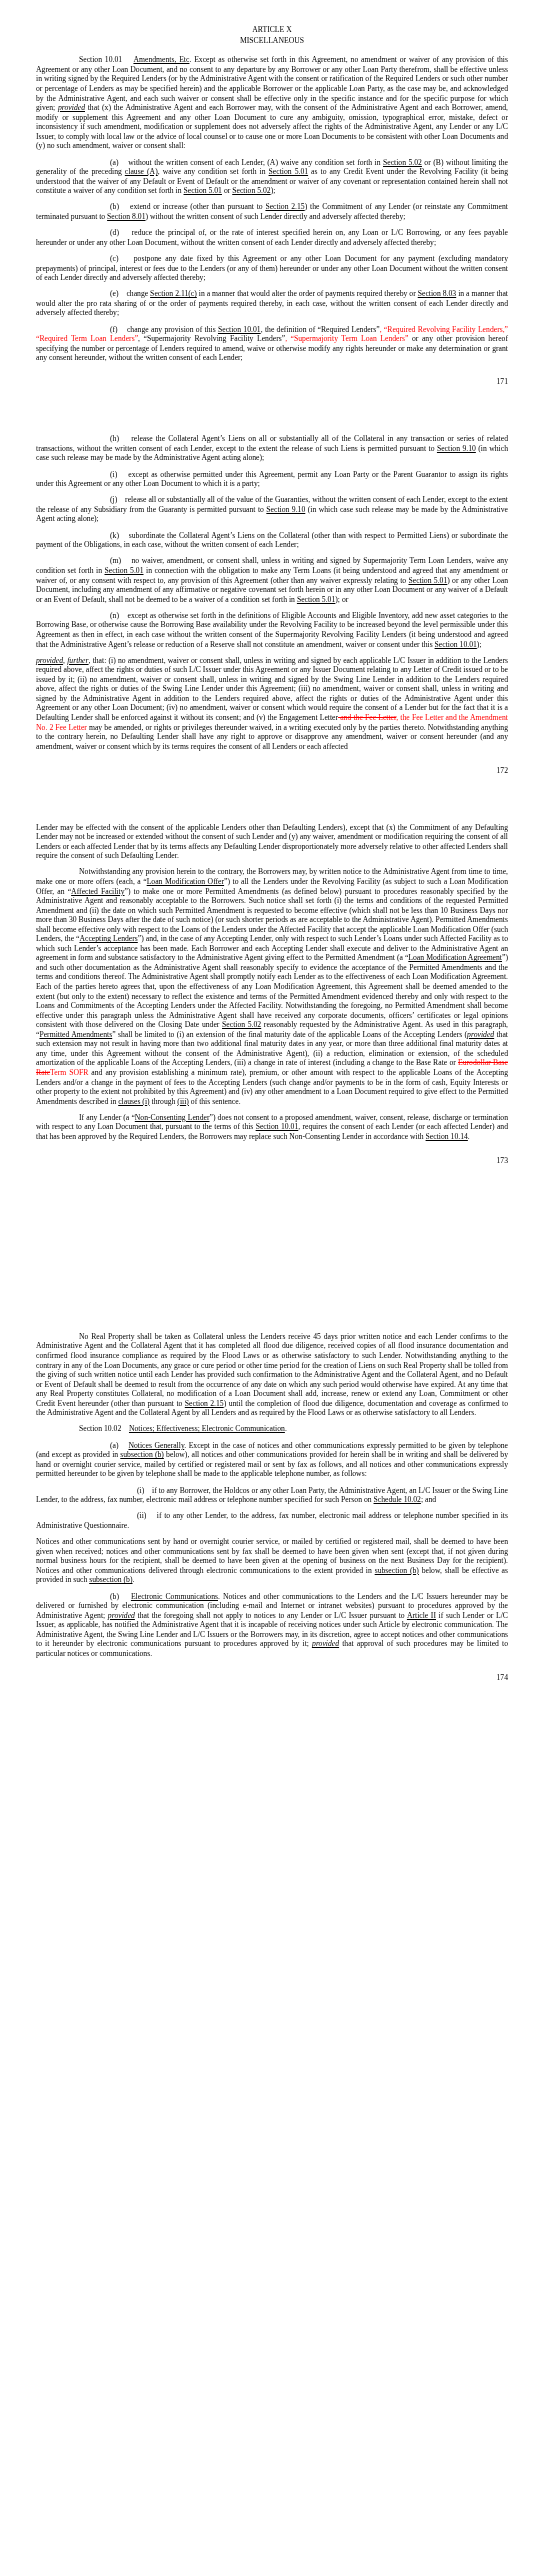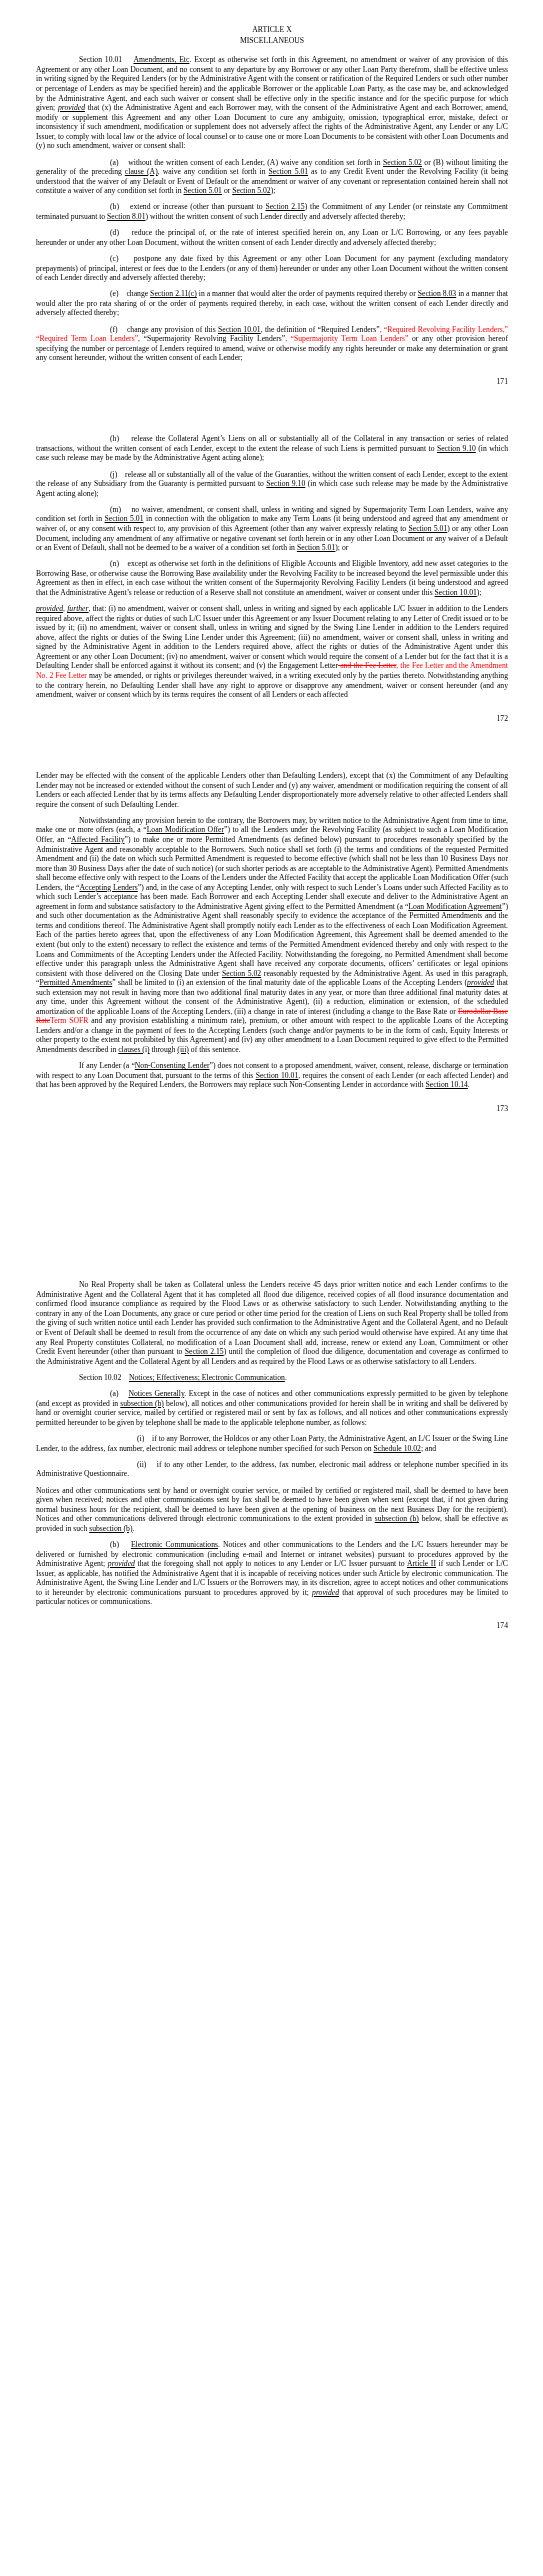--- a/index.html
+++ b/index.html
@@ -58,21 +58,23 @@
         <p class="para clause"><span>(a)&nbsp;&nbsp;&nbsp;&nbsp;without the written consent of each Lender, (A) waive any condition set forth in </span><span class="run-u">Section 5.02</span><span> or (B) without limiting the generality of the preceding </span><span class="run-u">clause (A)</span><span>, waive any condition set forth in </span><span class="run-u">Section 5.01</span><span> as to any Credit Event under the Revolving Facility (it being understood that the waiver of any Default or Event of Default or the amendment or waiver of any covenant or representation contained herein shall not constitute a waiver of any condition set forth in </span><span class="run-u">Section 5.01</span><span> or </span><span class="run-u">Section 5.02</span><span>);</span></p>
         <p class="para clause"><span>(b)&nbsp;&nbsp;&nbsp;&nbsp;extend or increase (other than pursuant to </span><span class="run-u">Section 2.15</span><span>) the Commitment of any Lender (or reinstate any Commitment terminated pursuant to </span><span class="run-u">Section 8.01</span><span>) without the written consent of such Lender directly and adversely affected thereby;</span></p>
         <p class="para clause"><span>(d)&nbsp;&nbsp;&nbsp;&nbsp;reduce the principal of, or the rate of interest specified herein on, any Loan or L/C Borrowing, or any fees payable hereunder or under any other Loan Document, without the written consent of each Lender directly and adversely affected thereby;</span></p>
         <p class="para clause"><span>(c)&nbsp;&nbsp;&nbsp;&nbsp;postpone any date fixed by this Agreement or any other Loan Document for any payment (excluding mandatory prepayments) of principal, interest or fees due to the Lenders (or any of them) hereunder or under any other Loan Document without the written consent of each Lender directly and adversely affected thereby;</span></p>
         <p class="para clause"><span>(e)&nbsp;&nbsp;&nbsp;&nbsp;change </span><span class="run-u">Section 2.11(c)</span><span> in a manner that would alter the order of payments required thereby or </span><span class="run-u">Section 8.03</span><span> in a manner that would alter the pro rata sharing of or the order of payments required thereby, in each case, without the written consent of each Lender directly and adversely affected thereby;</span></p>
         <p class="para clause"><span>(f)&nbsp;&nbsp;&nbsp;&nbsp;change any provision of this </span><span class="run-u">Section 10.01</span><span>, the definition of “Required Lenders”</span><span class="run-r">, “Required Revolving Facility Lenders,” “Required Term Loan Lenders”</span><span>, “Supermajority Revolving Facility Lenders”</span><span class="run-r">, “Supermajority Term Loan Lenders”</span><span> or any other provision hereof specifying the number or percentage of Lenders required to amend, waive or otherwise modify any rights hereunder or make any determination or grant any consent hereunder, without the written consent of each Lender;</span></p>
         <div class="page-number">171</div>
       </section>
       <section class="page page-172">
         <p class="para clause"><span>(h)&nbsp;&nbsp;&nbsp;&nbsp;release the Collateral Agent’s Liens on all or substantially all of the Collateral in any transaction or series of related transactions, without the written consent of each Lender, except to the extent the release of such Liens is permitted pursuant to </span><span class="run-u">Section 9.10</span><span> (in which case such release may be made by the Administrative Agent acting alone);</span></p>
+        <p class="para clause"><span>(i)&nbsp;&nbsp;&nbsp;&nbsp;except as otherwise permitted under this Agreement, permit any Loan Party or the Parent Guarantor to assign its rights under this Agreement or any other Loan Document to which it is a party;</span></p>
         <p class="para clause"><span>(j)&nbsp;&nbsp;&nbsp;&nbsp;release all or substantially all of the value of the Guaranties, without the written consent of each Lender, except to the extent the release of any Subsidiary from the Guaranty is permitted pursuant to </span><span class="run-u">Section 9.10</span><span> (in which case such release may be made by the Administrative Agent acting alone);</span></p>
+        <p class="para clause"><span>(k)&nbsp;&nbsp;&nbsp;&nbsp;subordinate the Collateral Agent’s Liens on the Collateral (other than with respect to Permitted Liens) or subordinate the payment of the Obligations, in each case, without the written consent of each Lender;</span></p>
         <p class="para clause"><span>(m)&nbsp;&nbsp;&nbsp;&nbsp;no waiver, amendment, or consent shall, unless in writing and signed by Supermajority Term Loan Lenders, waive any condition set forth in </span><span class="run-u">Section 5.01</span><span> in connection with the obligation to make any Term Loans (it being understood and agreed that any amendment or waiver of, or any consent with respect to, any provision of this Agreement (other than any waiver expressly relating to </span><span class="run-u">Section 5.01</span><span>) or any other Loan Document, including any amendment of any affirmative or negative covenant set forth herein or in any other Loan Document or any waiver of a Default or an Event of Default, shall not be deemed to be a waiver of a condition set forth in </span><span class="run-u">Section 5.01</span><span>); or</span></p>
         <p class="para clause"><span>(n)&nbsp;&nbsp;&nbsp;&nbsp;except as otherwise set forth in the definitions of Eligible Accounts and Eligible Inventory, add new asset categories to the Borrowing Base, or otherwise cause the Borrowing Base availability under the Revolving Facility to be increased beyond the level permissible under this Agreement as then in effect, in each case without the written consent of the Supermajority Revolving Facility Lenders (it being understood and agreed that the Administrative Agent’s release or reduction of a Reserve shall not constitute an amendment, waiver or consent under this </span><span class="run-u">Section 10.01</span><span>);</span></p>
         <p class="para flush"><span class="run-iu">provided</span><span>, </span><span class="run-iu">further</span><span>, that: (i) no amendment, waiver or consent shall, unless in writing and signed by each applicable L/C Issuer in addition to the Lenders required above, affect the rights or duties of such L/C Issuer under this Agreement or any Issuer Document relating to any Letter of Credit issued or to be issued by it; (ii) no amendment, waiver or consent shall, unless in writing and signed by the Swing Line Lender in addition to the Lenders required above, affect the rights or duties of the Swing Line Lender under this Agreement; (iii) no amendment, waiver or consent shall, unless in writing and signed by the Administrative Agent in addition to the Lenders required above, affect the rights or duties of the Administrative Agent under this Agreement or any other Loan Document; (iv) no amendment, waiver or consent which would require the consent of a Lender but for the fact that it is a Defaulting Lender shall be enforced against it without its consent; and (v) the Engagement Letter</span><span class="run-rs"> and the Fee Letter</span><span class="run-r">, the Fee Letter and the Amendment No. 2 Fee Letter</span><span> may be amended, or rights or privileges thereunder waived, in a writing executed only by the parties thereto. Notwithstanding anything to the contrary herein, no Defaulting Lender shall have any right to approve or disapprove any amendment, waiver or consent hereunder (and any amendment, waiver or consent which by its terms requires the consent of all Lenders or each affected</span></p>
         <div class="page-number">172</div>
       </section>
       <section class="page page-173">
         <p class="para flush"><span>Lender may be effected with the consent of the applicable Lenders other than Defaulting Lenders), except that (x) the Commitment of any Defaulting Lender may not be increased or extended without the consent of such Lender and (y) any waiver, amendment or modification requiring the consent of all Lenders or each affected Lender that by its terms affects any Defaulting Lender disproportionately more adversely relative to other affected Lenders shall require the consent of such Defaulting Lender.</span></p>
         <p class="para body"><span>Notwithstanding any provision herein to the contrary, the Borrowers may, by written notice to the Administrative Agent from time to time, make one or more offers (each, a “</span><span class="run-u">Loan Modification Offer</span><span>”) to all the Lenders under the Revolving Facility (as subject to such a Loan Modification Offer, an “</span><span class="run-u">Affected Facility</span><span>”) to make one or more Permitted Amendments (as defined below) pursuant to procedures reasonably specified by the Administrative Agent and reasonably acceptable to the Borrowers.  Such notice shall set forth (i) the terms and conditions of the requested Permitted Amendment and (ii) the date on which such Permitted Amendment is requested to become effective (which shall not be less than 10 Business Days nor more than 30 Business Days after the date of such notice) (or such shorter periods as are acceptable to the Administrative Agent).  Permitted Amendments shall become effective only with respect to the Loans of the Lenders under the Affected Facility that accept the applicable Loan Modification Offer (such Lenders, the “</span><span class="run-u">Accepting Lenders</span><span>”) and, in the case of any Accepting Lender, only with respect to such Lender’s Loans under such Affected Facility as to which such Lender’s acceptance has been made.  Each Borrower and each Accepting Lender shall execute and deliver to the Administrative Agent an agreement in form and substance satisfactory to the Administrative Agent giving effect to the Permitted Amendment (a “</span><span class="run-u">Loan Modification Agreement</span><span>”) and such other documentation as the Administrative Agent shall reasonably specify to evidence the acceptance of the Permitted Amendments and the terms and conditions thereof.  The Administrative Agent shall promptly notify each Lender as to the effectiveness of each Loan Modification Agreement.  Each of the parties hereto agrees that, upon the effectiveness of any Loan Modification Agreement, this Agreement shall be deemed amended to the extent (but only to the extent) necessary to reflect the existence and terms of the Permitted Amendment evidenced thereby and only with respect to the Loans and Commitments of the Accepting Lenders under the Affected Facility.  Notwithstanding the foregoing, no Permitted Amendment shall become effective under this paragraph unless the Administrative Agent shall have received any corporate documents, officers’ certificates or legal opinions consistent with those delivered on the Closing Date under </span><span class="run-u">Section 5.02</span><span> reasonably requested by the Administrative Agent.  As used in this paragraph, “</span><span class="run-u">Permitted Amendments</span><span>” shall be limited to (i) an extension of the final maturity date of the applicable Loans of the Accepting Lenders (</span><span class="run-iu">provided</span><span> that such extension may not result in having more than two additional final maturity dates in any year, or more than three additional final maturity dates at any time, under this Agreement without the consent of the Administrative Agent), (ii) a reduction, elimination or extension, of the scheduled amortization of the applicable Loans of the Accepting Lenders, (iii) a change in rate of interest (including a change to the Base Rate or </span><span class="run-rs">Eurodollar Base Rate</span><span class="run-r">Term SOFR</span><span> and any provision establishing a minimum rate), premium, or other amount with respect to the applicable Loans of the Accepting Lenders and/or a change in the payment of fees to the Accepting Lenders (such change and/or payments to be in the form of cash, Equity Interests or other property to the extent not prohibited by this Agreement) and (iv) any other amendment to a Loan Document required to give effect to the Permitted Amendments described in </span><span class="run-u">clauses (i)</span><span> through </span><span class="run-u">(iii)</span><span> of this sentence.</span></p>
         <p class="para body"><span>If any Lender (a “</span><span class="run-u">Non-Consenting Lender</span><span>”) does not consent to a proposed amendment, waiver, consent, release, discharge or termination with respect to any Loan Document that, pursuant to the terms of this </span><span class="run-u">Section 10.01</span><span>, requires the consent of each Lender (or each affected Lender) and that has been approved by the Required Lenders, the Borrowers may replace such Non-Consenting Lender in accordance with </span><span class="run-u">Section 10.14</span><span>.</span></p>
         <div class="page-number">173</div>

